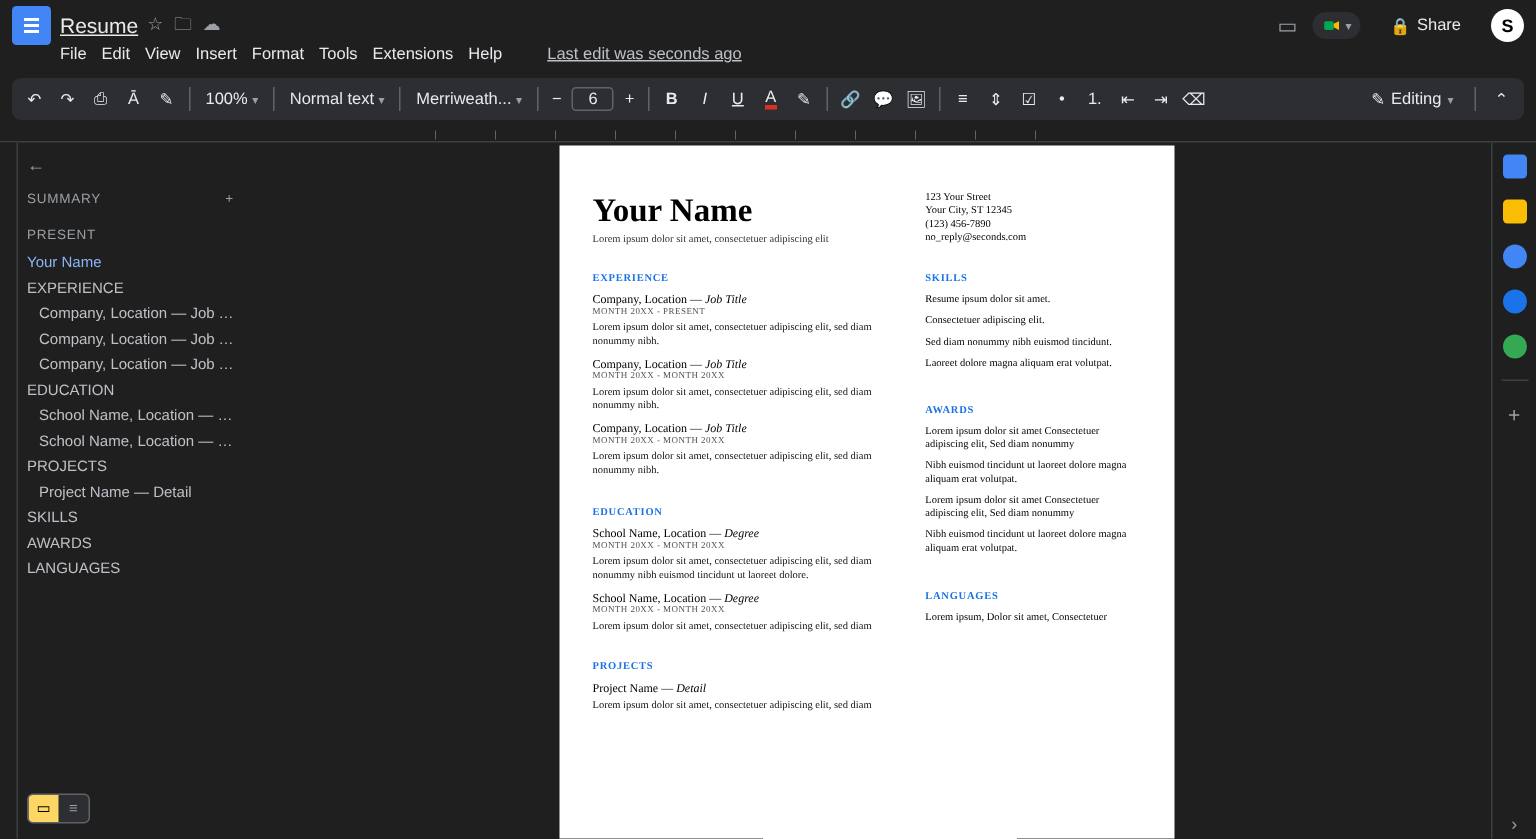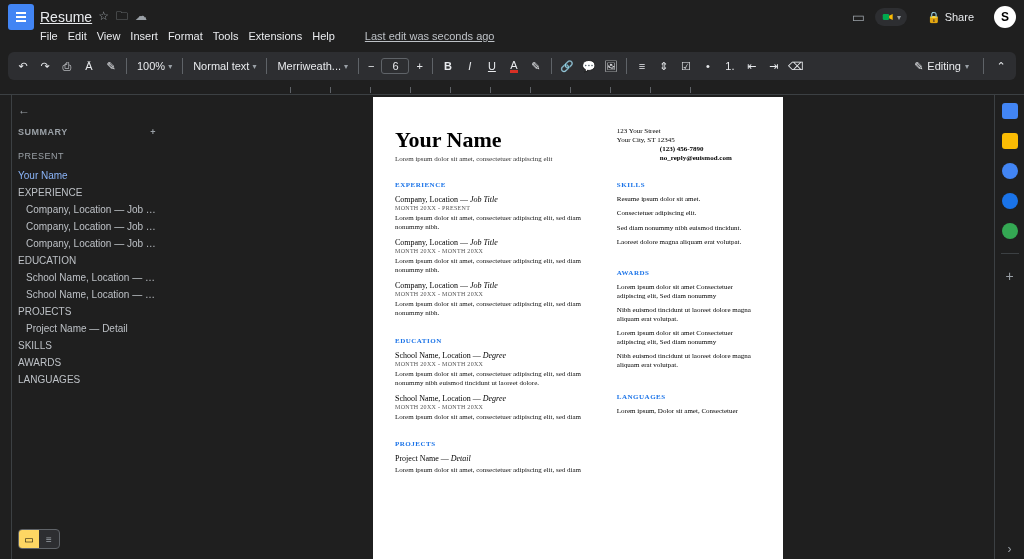--- a/index.html
+++ b/index.html
@@ -114,21 +114,20 @@
     padding: 8px 6px;
     color:#e8eaed;
     overflow:hidden;
     position:relative;
   }
   .outline-back { color:#9aa0a6; font-size:12px; cursor:pointer; }
   .summary-head {
     display:flex; justify-content:space-between; align-items:center;
     font-size:9px; letter-spacing:0.5px; color:#9aa0a6;
     margin-top:10px;
-    font-weight:bold;
   }
   .summary-head .plus { cursor:pointer; }
   .outline-label {
     font-size:9px; letter-spacing:0.5px; color:#9aa0a6;
     margin-top:14px; margin-bottom:6px;
   }
   .outline-item {
     font-size:10px; color:#e8eaed; padding:3px 0; cursor:pointer;
     white-space:nowrap; overflow:hidden; text-overflow:ellipsis;
   }
@@ -163,21 +162,21 @@
   .sec-head {
     color:#1a73e8; font-size:7px; font-weight:700; letter-spacing:0.5px;
     margin-top:18px; margin-bottom:6px; text-transform:uppercase;
   }
   .job-line { font-size:8px; margin-top:6px; }
   .job-line b { font-weight:400; }
   .job-line i { font-style:italic; }
   .job-dates { font-size:6px; color:#555; text-transform:uppercase; margin-top:1px; letter-spacing:0.3px;}
   .job-desc { font-size:7px; color:#111; margin-top:3px; line-height:1.3; }
   .contact { font-size:7px; line-height:1.3; }
-  .contact b { font-weight:700;margin-left:43px; }
+  .contact b { font-weight:400; }
   .skill-block { font-size:7px; margin-top:5px; line-height:1.3; }
 
   
   .sidepanel {
     width: 30px;
     background:#1f1f1f;
     border-left: 1px solid #3c4043;
     display:flex; flex-direction:column; align-items:center;
     padding-top:8px; gap:14px;
   }
@@ -387,21 +386,21 @@
           <b>Project Name</b> — <i>Detail</i>
         </div>
         <div class="job-desc">Lorem ipsum dolor sit amet, consectetuer adipiscing elit, sed diam</div>
       </div>
 
       <div class="col-right">
         <div class="contact">
           <div>123 Your Street</div>
           <div>Your City, ST 12345</div>
           <b>(123) 456-7890</b><br>
-          <b>no_reply@euismod.com</b>
+          <b>no_reply@seconds.com</b>
         </div>
 
         <div class="sec-head">SKILLS</div>
         <div id="skills-text">
             <div class="skill-block">Resume ipsum dolor sit amet.</div>
             <div class="skill-block">Consectetuer adipiscing elit.</div>
             <div class="skill-block">Sed diam nonummy nibh euismod tincidunt.</div>
             <div class="skill-block">Laoreet dolore magna aliquam erat volutpat.</div>
           </div>
 

